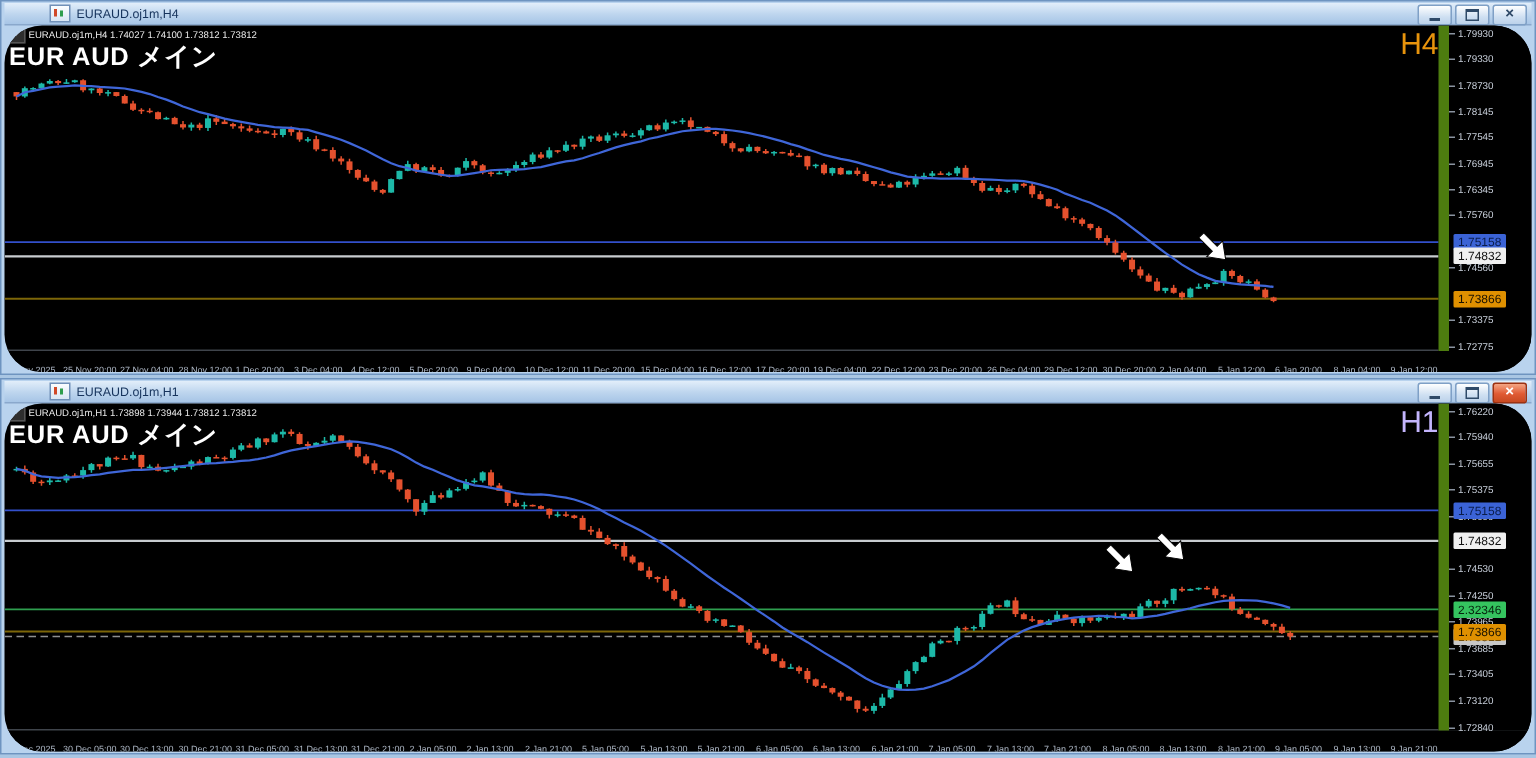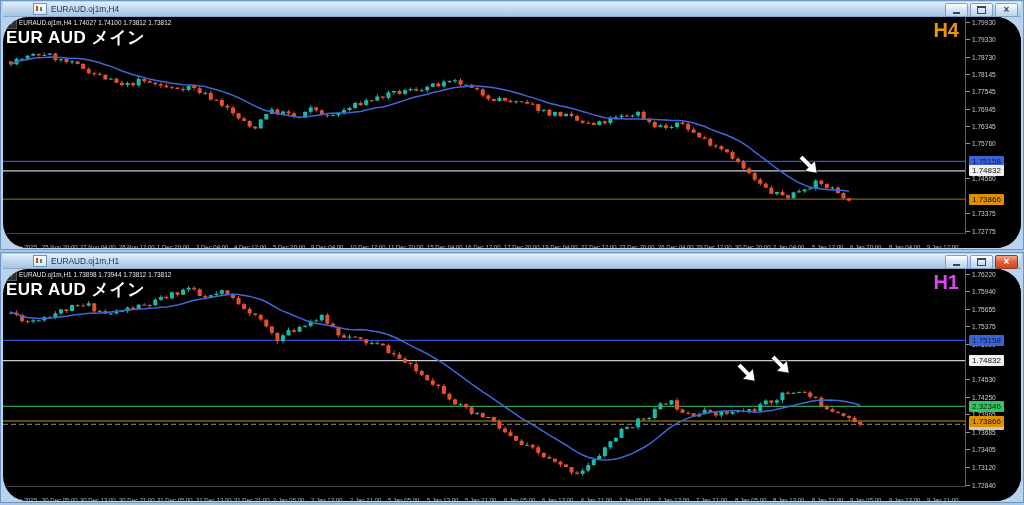--- a/index.html
+++ b/index.html
@@ -25,23 +25,23 @@
   .wbtn.active{background:linear-gradient(#f4a584,#e05a33 55%,#c84a22);border-color:#9c3212;}
   .wbtn.active .g-close{color:#fff;}
   .client{position:relative;background:#000;overflow:hidden;border-radius:25px;}
   .chart-svg{position:absolute;left:0;top:0;}
   .info-row{position:absolute;left:2px;top:1px;display:flex;align-items:center;z-index:5;}
   .dd{width:10px;height:9px;background:#2e2e2e;border:1px solid #555;color:#ddd;
       font-size:6px;line-height:8px;text-align:center;margin-right:2px;}
   .info-text{font-size:8px;color:#e8e8e8;white-space:nowrap;transform:scale(0.8);transform-origin:left center;}
   .biglabel{position:absolute;left:3px;top:9px;font-size:17px;font-weight:700;color:#ffffff;
             letter-spacing:0.5px;z-index:5;white-space:nowrap;}
-  .tfbadge{position:absolute;right:62px;top:2px;font-size:20px;font-weight:700;z-index:5;}
+  .tfbadge{position:absolute;right:62px;top:2px;font-size:20px;font-weight:400;z-index:5;}
   .paxis{position:absolute;right:0;top:0;width:55px;bottom:14px;background:#000;
-         border-left:1px solid #4d7c0f;z-index:4;}
+         border-left:7px solid #4d7c0f;z-index:4;}
   .ptick{position:absolute;left:0;height:10px;display:flex;align-items:center;}
   .tm{width:4px;height:1px;background:#8a93a0;margin-right:2px;flex:0 0 auto;}
   .sc8{font-size:8px;color:#c6cdd8;white-space:nowrap;transform:scale(0.82);transform-origin:left center;display:inline-block;}
   .pbox{position:absolute;left:3px;height:11px;line-height:11px;font-size:8px;padding:0 3px;
         white-space:nowrap;border-radius:1px;}
   .taxis{position:absolute;left:0;right:0;bottom:0;height:14px;background:#000;
          border-top:1px solid #3f444b;z-index:3;}
   .ttick{position:absolute;top:2px;}
   .sc75{font-size:8px;color:#aeb8c6;white-space:nowrap;transform:scale(0.75);transform-origin:left center;display:inline-block;}
 </style>
@@ -804,21 +804,21 @@
         </g>
         <g transform="translate(778,96) rotate(-45) scale(1.15)">
           <path d="M-2,-10 L2,-10 L2,1 L6.5,1 L0,10 L-6.5,1 L-2,1 Z" fill="#ffffff" stroke="#000000" stroke-width="0.6"></path>
         </g>
       </svg>
     <div class="info-row">
       <span class="dd">▼</span>
       <span class="info-text">EURAUD.oj1m,H1  1.73898 1.73944 1.73812 1.73812</span>
     </div>
     <div class="biglabel">EUR AUD メイン</div>
-    <div class="tfbadge" style="color: #d946ef;">H1</div>
+    <div class="tfbadge" style="color: #c4b5fd;">H1</div>
     <div class="paxis" id="paxis-1">
         <div class="ptick" style="top:0.0px">
           <span class="tm"></span>
           <span class="sc8">1.76220</span>
         </div>
         <div class="ptick" style="top:17.5px">
           <span class="tm"></span>
           <span class="sc8">1.75940</span>
         </div>
         <div class="ptick" style="top:35.3px">

